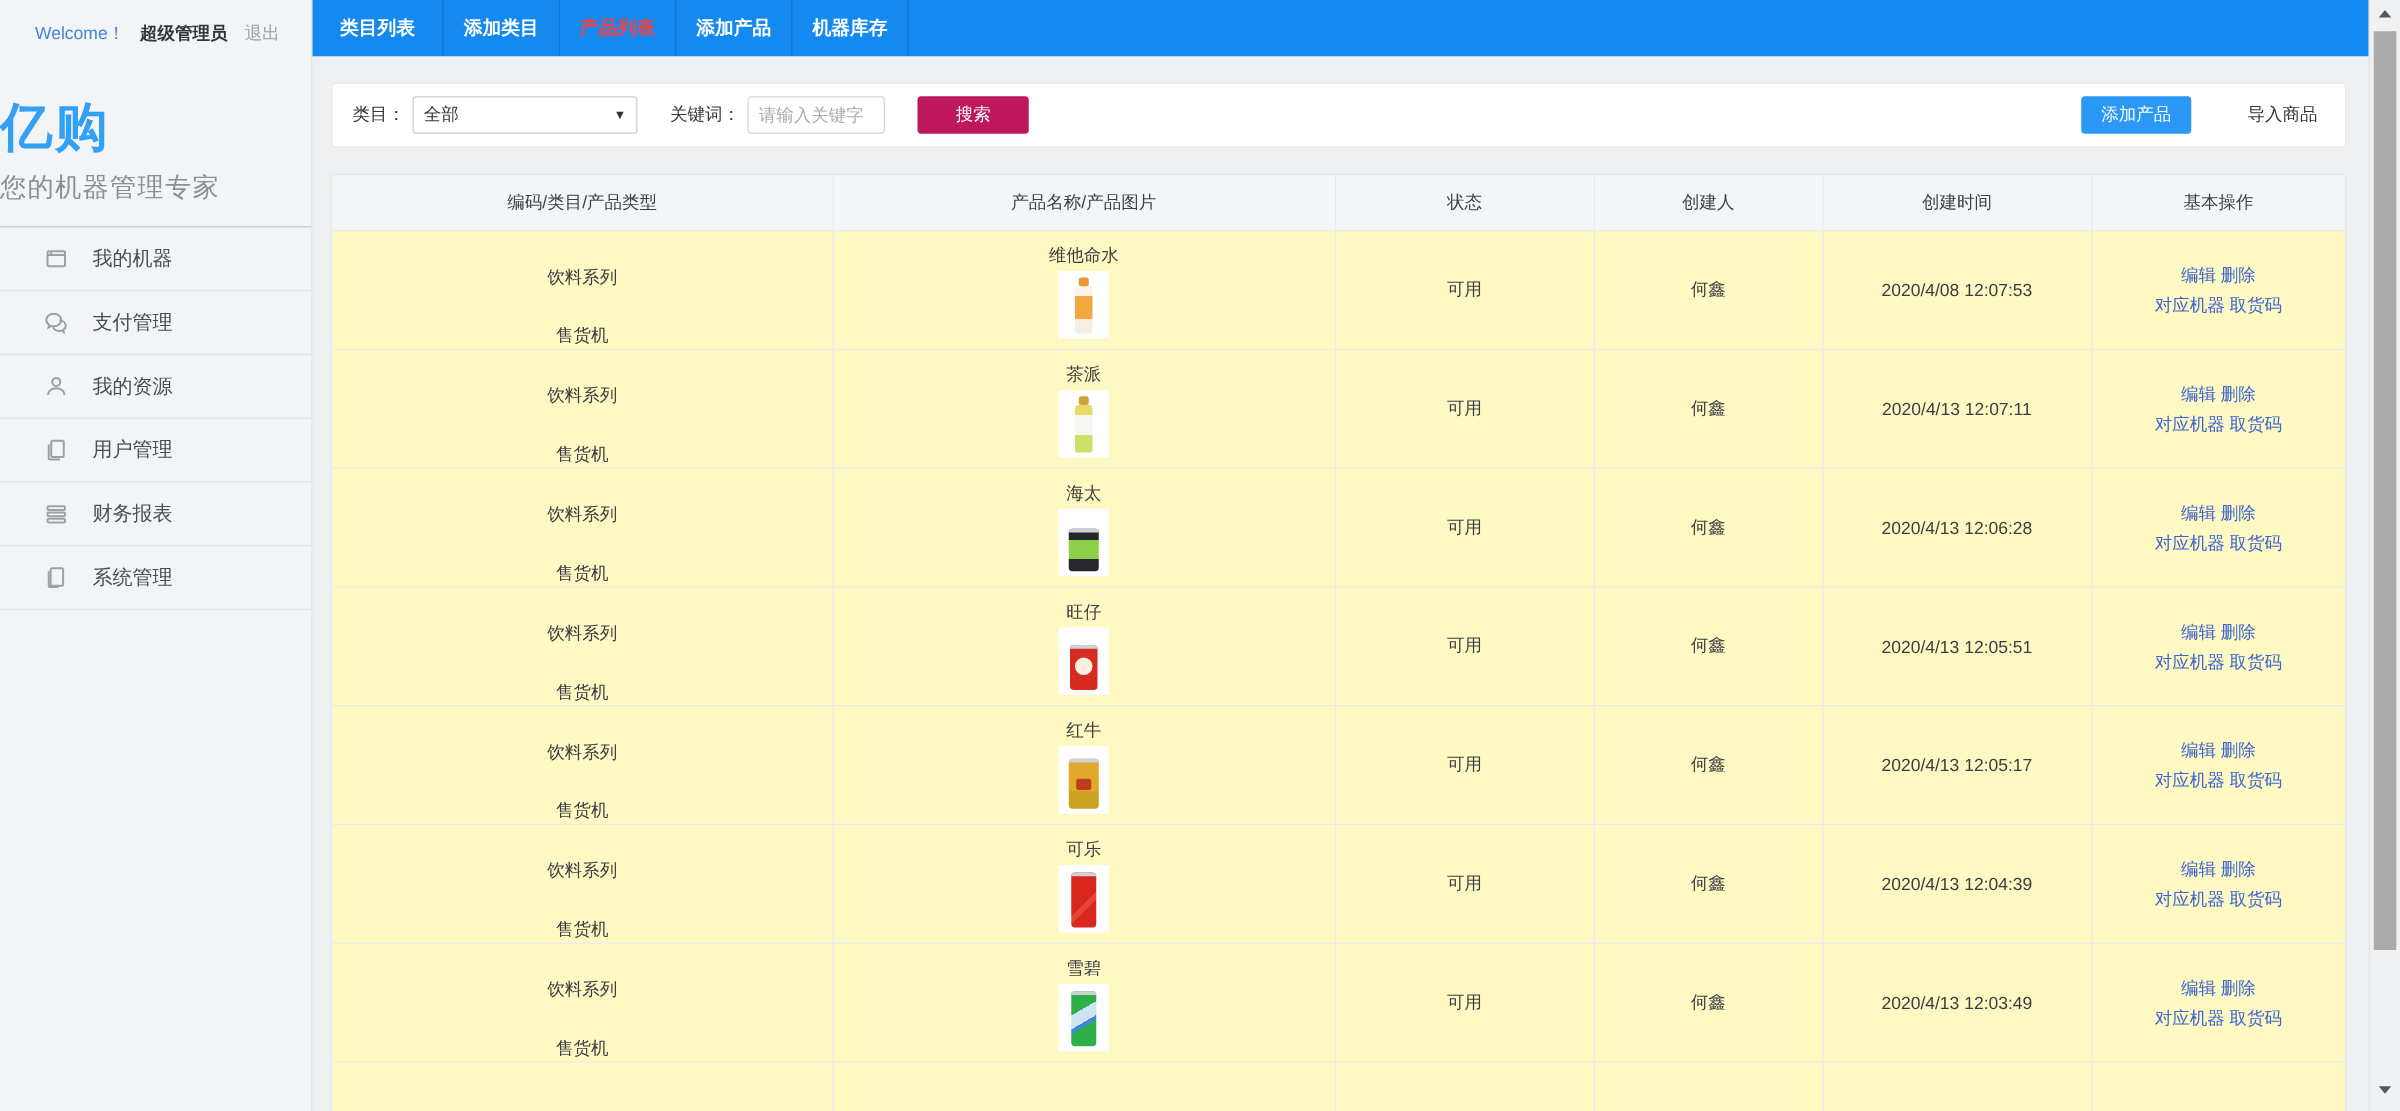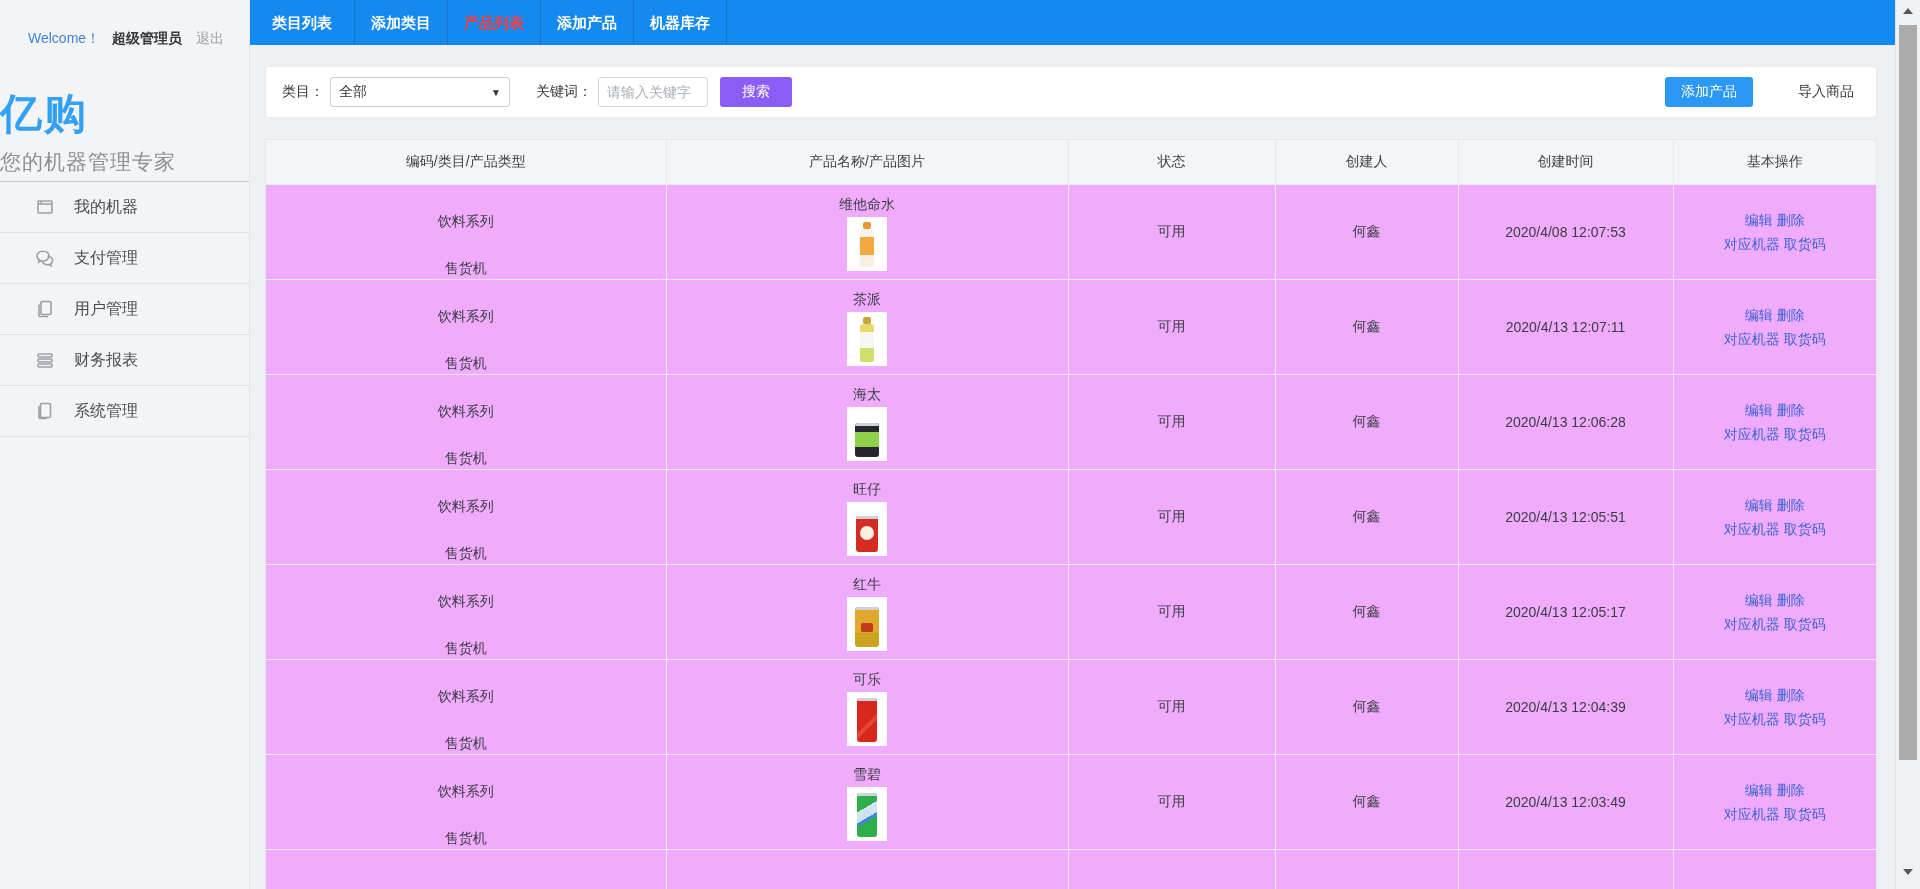--- a/index.html
+++ b/index.html
@@ -1,20 +1,20 @@
 <!DOCTYPE html>
 <html><head>
 <meta charset="utf-8">
 <style>
   * { margin:0; padding:0; box-sizing:border-box; }
   html,body { width:1920px; height:889px; overflow:hidden; font-family:"Liberation Sans","DejaVu Sans",sans-serif; background:#eef0f2; }
 
   
   .sidebar { position:absolute; left:0; top:0; width:250px; height:889px; background:#f3f4f6; border-right:1px solid #e3e5e7; }
-  .welcome-row { padding:30px 0 0 28px; font-size:14px; white-space:nowrap; }
+  .welcome-row { padding:18px 0 0 28px; font-size:14px; white-space:nowrap; }
   .welcome-word { color:#4285d6; }
   .welcome-user { color:#33363a; font-weight:bold; margin-left:8px; }
   .welcome-logout { color:#9aa0a6; margin-left:10px; cursor:pointer; }
   .logo-box { margin-top:38px; }
   .logo-text { font-size:42px; font-weight:bold; color:#32a0f5; letter-spacing:2px; }
   .logo-tagline { font-size:21px; color:#8b9096; margin-top:6px; letter-spacing:1px; }
   .side-menu { position:absolute; top:181px; left:0; width:100%; border-top:1px solid #c9cbce; }
   .side-item { height:51px; display:flex; align-items:center; padding-left:34px; border-bottom:1px solid #e0e2e4; cursor:pointer; color:#4a4d52; font-size:16px; position:relative;text-align:center; }
   .side-item .ico { width:22px; height:22px; margin-right:18px; display:flex; align-items:center; justify-content:center; }
   .side-item .ico svg { stroke:#9ba1a8; fill:none; stroke-width:1.6; }
@@ -31,32 +31,32 @@
   
   .content { position:absolute; left:250px; top:45px; width:1645px; height:844px; }
   .filter-card { position:absolute; left:15px; top:21px; width:1612px; height:52px; background:#ffffff; border:1px solid #e9eaec; border-radius:4px; display:flex; align-items:center; padding:0 16px; }
   .f-label { font-size:14px; color:#33363a; }
   .f-select { width:180px; height:30px; margin-left:6px; border:1px solid #c9cdd2; border-radius:3px; background:#ffffff; font-size:14px; color:#33363a; padding:0 8px; display:flex; align-items:center; justify-content:space-between; cursor:pointer; }
   .f-select .caret { font-size:10px; color:#333; }
   .kw-label { margin-left:26px; }
   .f-input { width:110px; height:30px; margin-left:6px; border:1px solid #d4d7db; border-radius:3px; font-size:14px; padding:0 8px; color:#33363a; outline:none; }
   .f-input::placeholder { color:#a7adb4; }
   .btn { border:none; border-radius:3px; color:#fff; font-size:14px; cursor:pointer; font-family:inherit; }
-  .btn-search { width:72px; height:30px; background:#8b5cf6; margin-left:12px; }
+  .btn-search { width:89px; height:30px; background:#be185d; margin-left:26px; }
   .spacer { flex:1; }
   .btn-add { width:88px; height:30px; background:#2a98f4; }
   .import-label { font-size:14px; color:#33363a; margin-left:45px; margin-right:6px; cursor:pointer; }
 
   
   .table-card { position:absolute; left:15px; top:94px; width:1612px; height:900px; background:#ffffff; border:1px solid #e4e6e8; border-radius:2px; overflow:hidden; }
   table.grid { width:100%; border-collapse:collapse; table-layout:fixed; }
   .grid th { height:44px; background:#f4f5f6; font-size:14px; font-weight:normal; color:#3c3f44; border:1px solid #e8eaec; border-top:none; }
   .grid th:first-child, .grid td:first-child { border-left:none; }
   .grid th:last-child, .grid td:last-child { border-right:none; }
-  .grid td { height:95px; background:#f0abfc; border:1px solid #e8eaec; text-align:center; vertical-align:middle; font-size:14px; color:#3a3d42; }
+  .grid td { height:95px; background:#fef9c3; border:1px solid #e8eaec; text-align:center; vertical-align:middle; font-size:14px; color:#3a3d42; }
   .cat-line { line-height:22px;margin-top:25px; }
   .pname { line-height:18px; margin-top:2px; }
   .thumb { width:40px; height:54px; background:#ffffff; margin:4px auto 0; display:flex; align-items:flex-end; justify-content:center; }
   .drink { position:relative; }
   
   .bottle { width:14px; height:38px; border-radius:3px 3px 2px 2px; margin-bottom:4px; }
   .bottle::before { content:""; position:absolute; top:-7px; left:3px; width:8px; height:7px; border-radius:2px; }
   .img-vitamin  { background:linear-gradient(#faf4ea 0 8px,#f3a93f 8px 26px,#f7efe4 26px); }
   .img-vitamin::before { background:#e89a30; }
   .img-chapai   { background:linear-gradient(#e8d96a 0 8px,#f6f7f2 8px 24px,#cfe06a 24px); }
@@ -111,20 +111,29 @@
     <div class="side-item">
       <span class="ico">
         <svg width="20" height="20" viewBox="0 0 20 20">
             <path d="M8 3 C4.7 3 2 5.2 2 8 c0 1.6 0.9 3 2.3 3.9 L3.8 14 6 12.7 C6.6 12.9 7.3 13 8 13 c3.3 0 6-2.2 6-5 s-2.7-5-6-5 z"></path>
             <path d="M12.5 8.3 c2.9 0.2 5.1 2 5.1 4.3 0 1.3-0.8 2.5-2 3.2 l0.4 1.8-1.9-1.1 c-0.5 0.1-1 0.2-1.6 0.2-2.4 0-4.4-1.3-5-3.1"></path>
           </svg>
       </span>
       <span>支付管理</span>
     </div>
 
+    <div class="side-item">
+      <span class="ico">
+        <svg width="20" height="20" viewBox="0 0 20 20">
+            <circle cx="10" cy="6.5" r="3.2"></circle>
+            <path d="M3.5 17 c0-3.4 2.9-5.5 6.5-5.5 s6.5 2.1 6.5 5.5"></path>
+          </svg>
+      </span>
+      <span>我的资源</span>
+    </div>
 
 
     <div class="side-item">
       <span class="ico">
         <svg width="20" height="20" viewBox="0 0 20 20">
             <rect x="6" y="2.5" width="10" height="13" rx="1"></rect>
             <path d="M4 5.5 v11 a1 1 0 0 0 1 1 h8"></path>
           </svg>
       </span>
       <span>用户管理</span>

